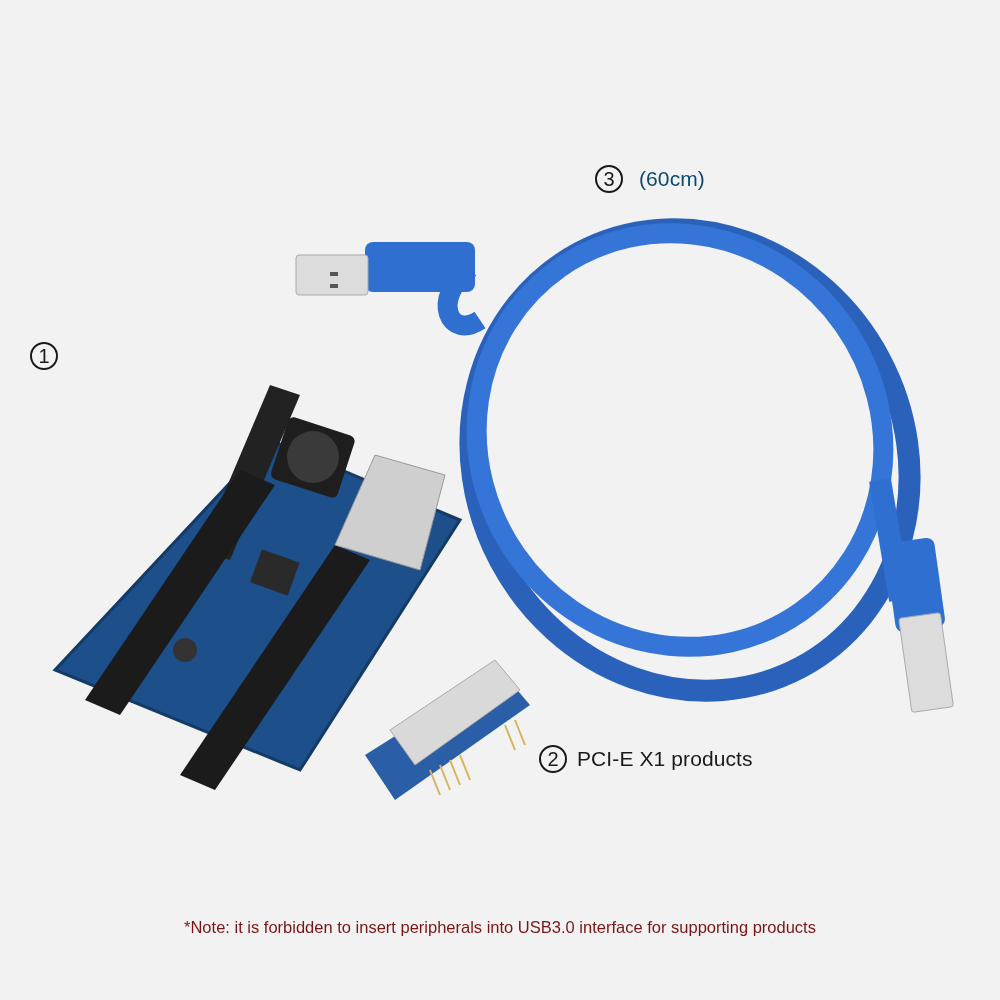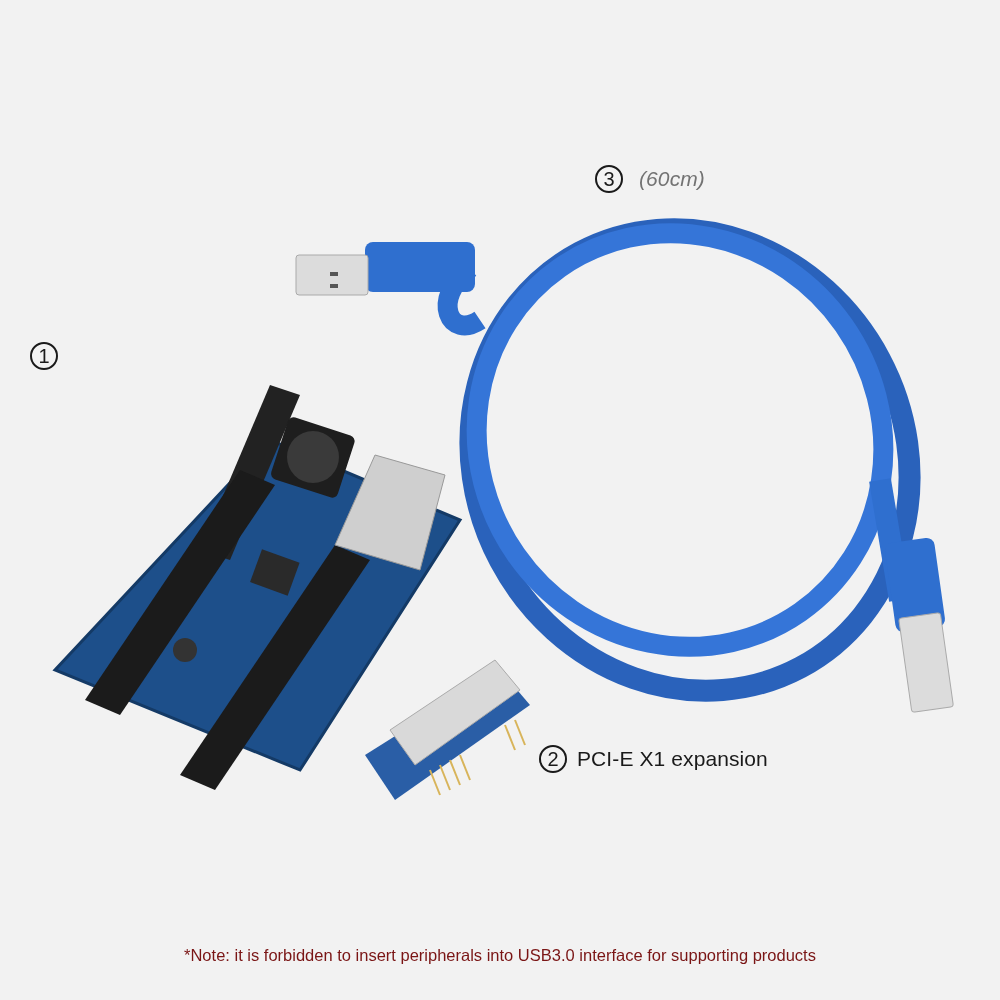--- a/index.html
+++ b/index.html
@@ -11,24 +11,24 @@
     }
     .label {
       position: absolute; display: flex; align-items: center;
       font-size: 21px; letter-spacing: 0.1px; white-space: nowrap;
     }
     .num {
       display: inline-flex; align-items: center; justify-content: center;
       width: 28px; height: 28px; border: 2px solid #1a1a1a; border-radius: 50%;
       font-size: 20px; margin-right: 10px; box-sizing: border-box; line-height: 1;
     }
-    .accent { color: #737373; font-style: italic; }
+    .accent { color: #0c4a6e; }
     .note {
       position: absolute; left: 0; right: 0; top: 918px; text-align: center;
-      font-size: 16.5px; color: #7a1515; margin-top: 28px;
+      font-size: 16.5px; color: #7a1515;
     }
     svg.art { position: absolute; left: 0; top: 0; }
   </style>
 </head>
 <body>
 
 <svg class="art" width="1000" height="1000" viewBox="0 0 1000 1000">
 
   <g>
     <ellipse cx="690" cy="460" rx="215" ry="235" transform="rotate(-28 690 460)" fill="none" stroke="#2a62bb" stroke-width="22"></ellipse>
@@ -74,21 +74,21 @@
     </g>
   </g>
 </svg>
 
 <div class="label" style="left:30px; top:342px;">
   <span class="num">1</span>
 </div>
 
 <div class="label" style="left:539px; top:745px;">
   <span class="num">2</span>
-  <span>PCI-E X1 expansion</span>
+  <span>PCI-E X1 products</span>
 </div>
 
 <div class="label" style="left:595px; top:165px;">
   <span class="num">3</span>
   <span class="accent" style="margin-left:6px;">(60cm)</span>
 </div>
 
 <div class="note">*Note: it is forbidden to insert peripherals into USB3.0 interface for supporting products</div>
 
 </body></html>

